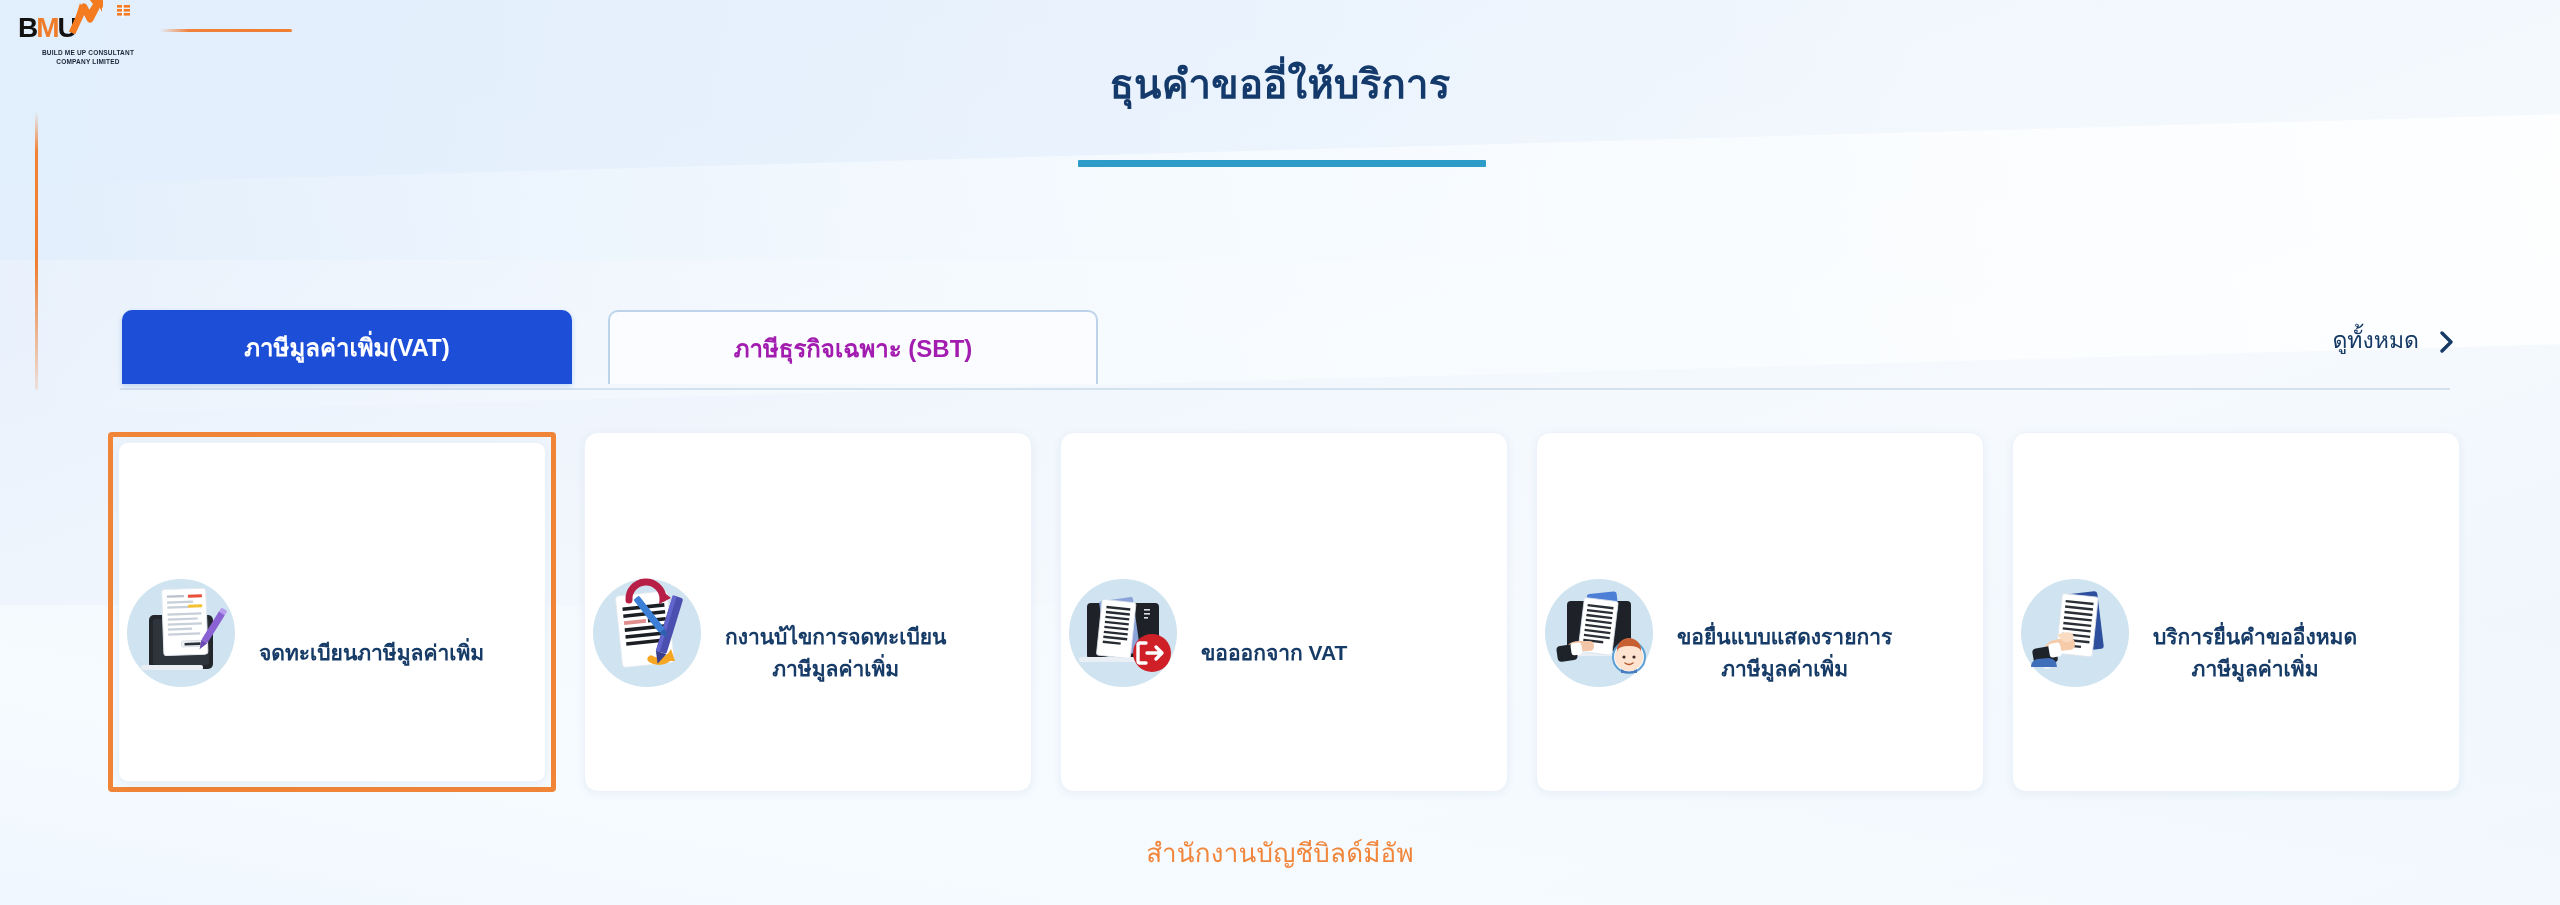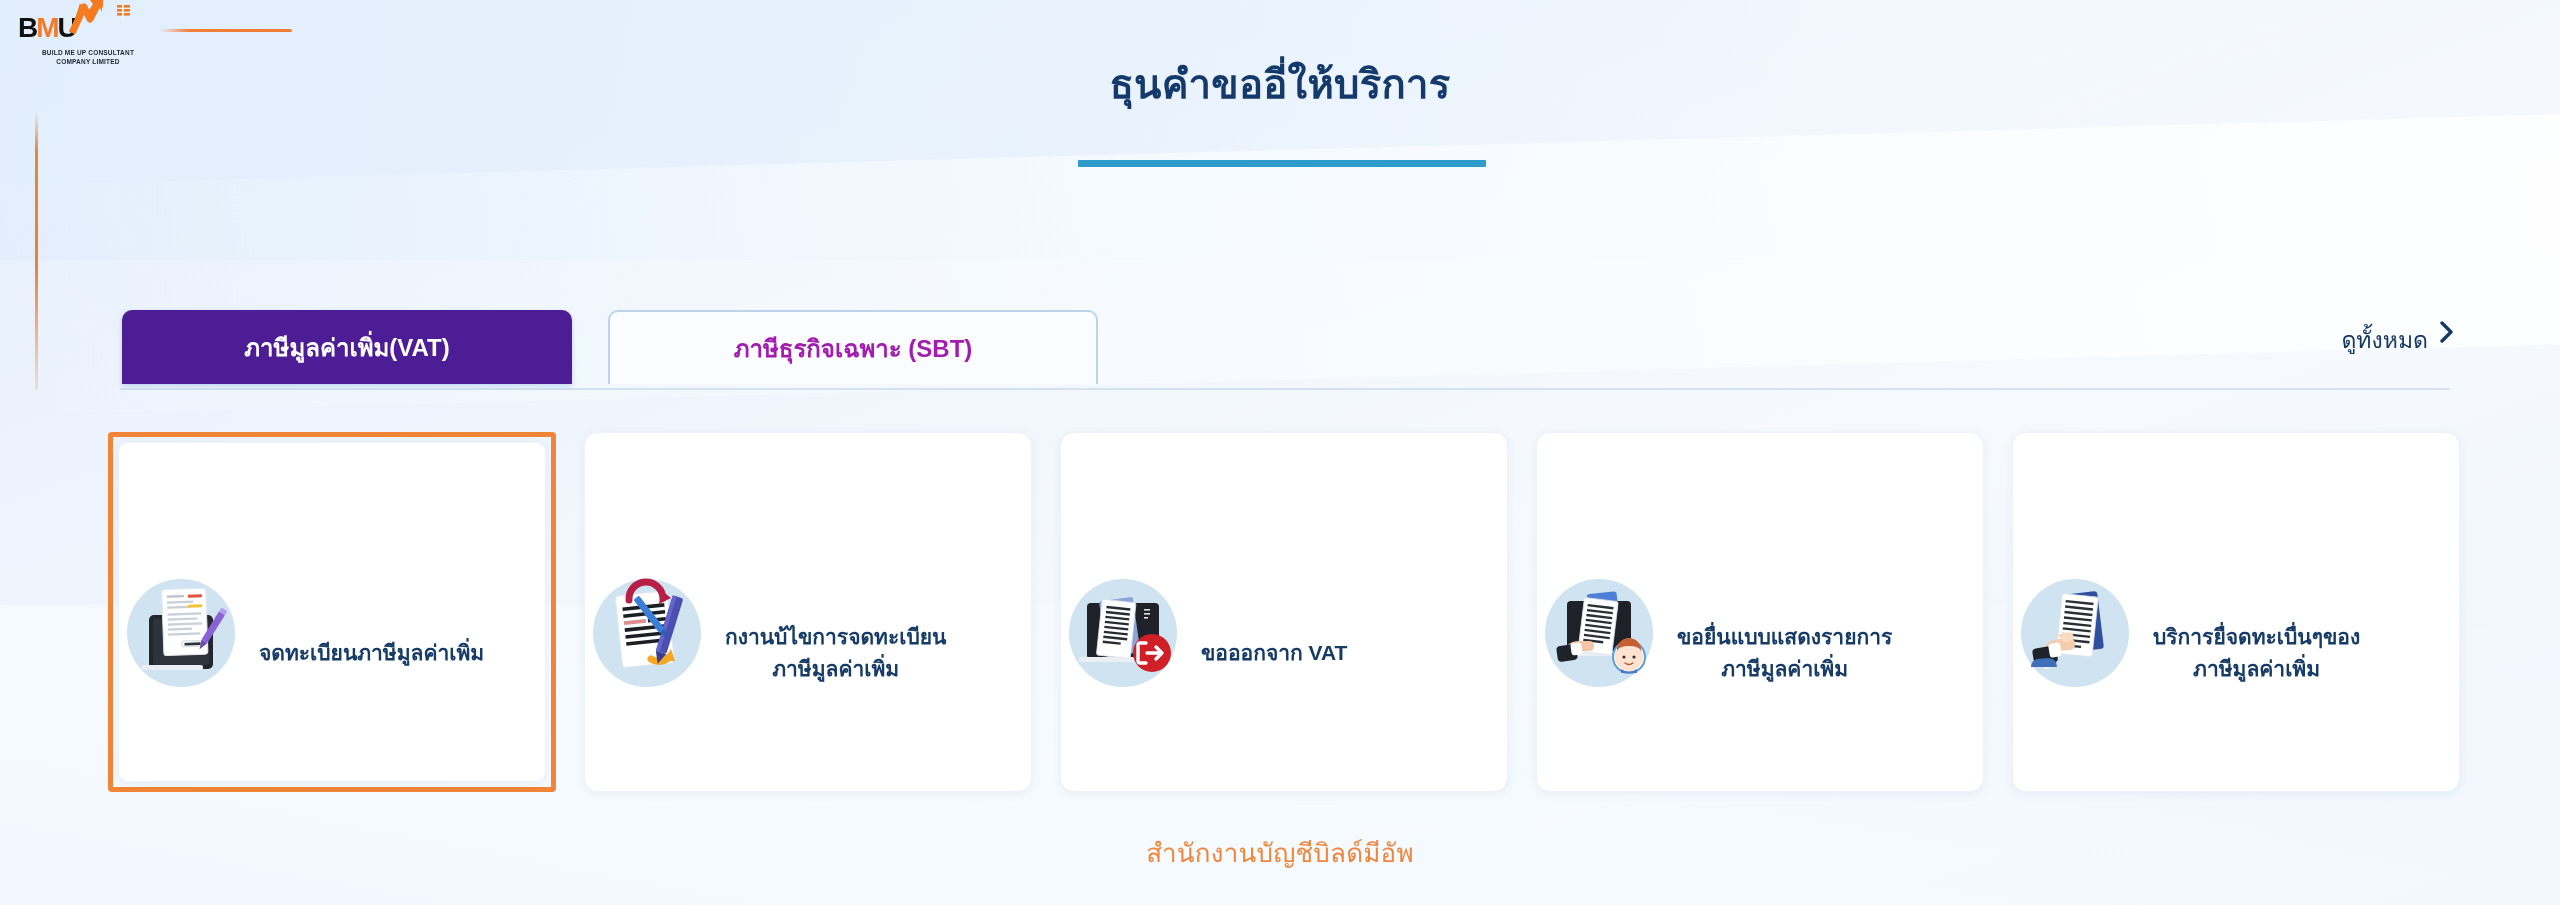--- a/index.html
+++ b/index.html
@@ -92,32 +92,32 @@
   .tab {
     position: absolute; top: 0; height: 74px;
     display: flex; align-items: center; justify-content: center;
     font-size: 24px; font-weight: bold;
     border-radius: 10px 10px 0 0;
     cursor: pointer;
     white-space: nowrap;
   }
   .tab-active {
     left: 122px; width: 450px;
-    background: #4c1d95; color: #ffffff;
+    background: #1d4ed8; color: #ffffff;
     box-shadow: 0 2px 5px rgba(45,114,210,.25);
   }
   .tab-inactive {
     left: 608px; width: 490px;
     background: #fafcff; color: #a21caf;
     border: 2px solid #bcd3ea; border-bottom: none;
   }
   .see-all {
     position: absolute; right: 106px; top: 322px;
     font-size: 23px; color: #163a66;
-    display: flex; align-items: flex-start; gap: 12px;
+    display: flex; align-items: flex-end; gap: 21px;
     cursor: pointer; white-space: nowrap;
   }
   .see-all .chev {
     font-size: 22px; font-weight: bold; line-height: 1;
     transform: translateY(-1px);
   }
 
   
   .cards {
     position: absolute; left: 108px; top: 432px;
@@ -397,20 +397,20 @@
               <rect x="50" y="72" width="20" height="2.4"></rect>
             </g>
           </g>
           <path d="M30,86 q-2,-18 16,-20 l10,-1 q6,0 6,6 q0,6 -6,6 l-10,1" fill="#f5cbaa"></path>
           <path d="M44,62 q8,-4 14,-2 q4,2 2,6 q-3,4 -9,3" fill="#fadcc3"></path>
           <rect x="20" y="74" width="24" height="17" rx="4" fill="#1d2329" transform="rotate(-10 32 82)"></rect>
           <rect x="36" y="70" width="12" height="14" rx="3" fill="#ffffff" transform="rotate(-10 42 77)"></rect>
           <path d="M24,86 q-6,2 -6,8 l26,0 q0,-8 -8,-9z" fill="#3f6fb8"></path>
         </svg>
       </div>
-      <div class="card-label">บริการยื่จดทะเบื่นๆของ
+      <div class="card-label">บริการยื่นคำขออื่งหมด
 ภาษีมูลค่าเพิ่ม</div>
     </div>
   </div>
 
 </div>
 
 <div class="footer-text">สำนักงานบัญชีบิลด์มีอัพ</div>
 
 </body></html>

